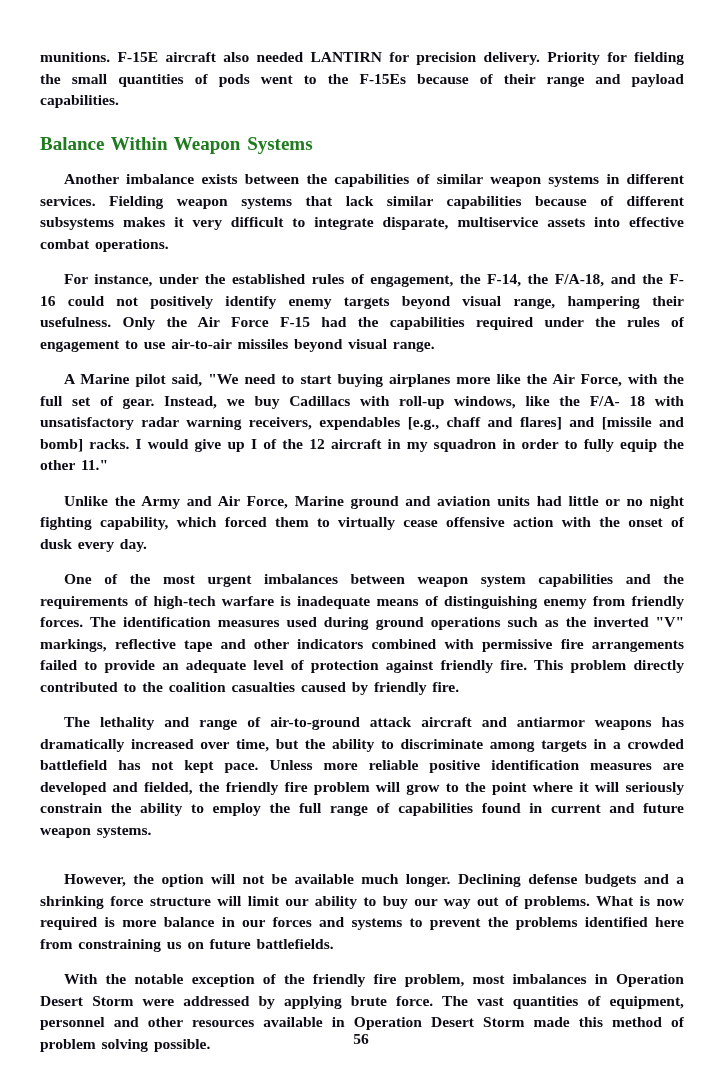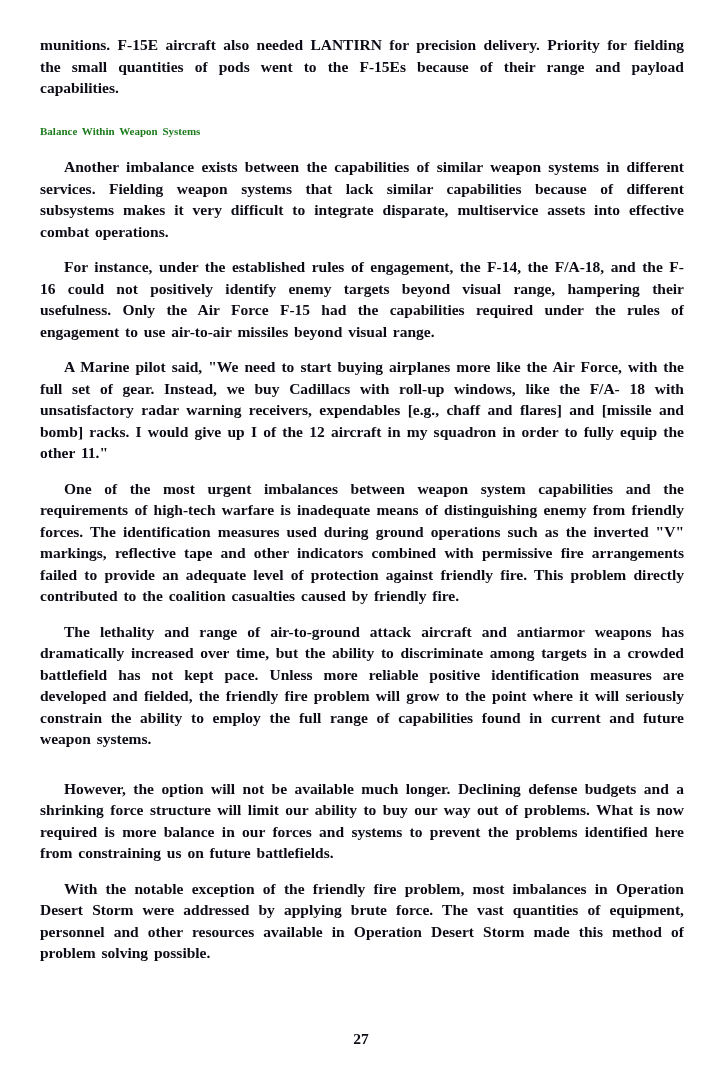--- a/index.html
+++ b/index.html
@@ -6,21 +6,21 @@
     margin: 0;
     padding: 0;
     background: #ffffff;
   }
   .page {
     position: relative;
     width: 722px;
     height: 1075px;
     box-sizing: border-box;
     background: #ffffff;
-    padding: 34px 38px 0 40px;
+    padding: 46px 38px 0 40px;
     font-family: "Liberation Serif", "DejaVu Serif", serif;
     font-weight: bold;
     color: #0c0c16;
     font-size: 15.5px;
     line-height: 21.5px;
     text-align: justify;
     overflow: hidden;
   }
   .para {
     margin: 0 0 14px 0;
@@ -29,21 +29,21 @@
   }
   .para.no-indent {
     text-indent: 0;
   }
   .para.big-gap {
     margin-top: 28px;
   }
   .heading {
     font-family: "Liberation Serif", "DejaVu Serif", serif;
     color: #1e7b1e;
-    font-size: 11px;
+    font-size: 19px;
     font-weight: bold;
     text-align: left;
     margin: 22px 0 14px 0;
     word-spacing: 2px;
   }
   .page-number {
     position: absolute;
     bottom: 26px;
     left: 0;
     right: 0;
@@ -62,24 +62,25 @@
   <p class="para no-indent">munitions. F-15E aircraft also needed LANTIRN for precision delivery. Priority for fielding the small quantities of pods went to the F-15Es because of their range and payload capabilities.</p>
 
   <h2 class="heading">Balance Within Weapon Systems</h2>
 
   <p class="para">Another imbalance exists between the capabilities of similar weapon systems in different services. Fielding weapon systems that lack similar capabilities because of different subsystems makes it very difficult to integrate disparate, multiservice assets into effective combat operations.</p>
 
   <p class="para">For instance, under the established rules of engagement, the F-14, the F/A-18, and the F-16 could not positively identify enemy targets beyond visual range, hampering their usefulness. Only the Air Force F-15 had the capabilities required under the rules of engagement to use air-to-air missiles beyond visual range.</p>
 
   <p class="para">A Marine pilot said, "We need to start buying airplanes more like the Air Force, with the full set of gear. Instead, we buy Cadillacs with roll-up windows, like the F/A- 18 with unsatisfactory radar warning receivers, expendables [e.g., chaff and flares] and [missile and bomb] racks. I would give up I of the 12 aircraft in my squadron in order to fully equip the other 11."</p>
 
+  <p class="para">Unlike the Army and Air Force, Marine ground and aviation units had little or no night fighting capability, which forced them to virtually cease offensive action with the onset of dusk every day.</p>
 
   <p class="para">One of the most urgent imbalances between weapon system capabilities and the requirements of high-tech warfare is inadequate means of distinguishing enemy from friendly forces. The identification measures used during ground operations such as the inverted "V" markings, reflective tape and other indicators combined with permissive fire arrangements failed to provide an adequate level of protection against friendly fire. This problem directly contributed to the coalition casualties caused by friendly fire.</p>
 
   <p class="para">The lethality and range of air-to-ground attack aircraft and antiarmor weapons has dramatically increased over time, but the ability to discriminate among targets in a crowded battlefield has not kept pace. Unless more reliable positive identification measures are developed and fielded, the friendly fire problem will grow to the point where it will seriously constrain the ability to employ the full range of capabilities found in current and future weapon systems.</p>
 
   <p class="para big-gap">However, the option will not be available much longer. Declining defense budgets and a shrinking force structure will limit our ability to buy our way out of problems. What is now required is more balance in our forces and systems to prevent the problems identified here from constraining us on future battlefields.</p>
 
   <p class="para">With the notable exception of the friendly fire problem, most imbalances in Operation Desert Storm were addressed by applying brute force. The vast quantities of equipment, personnel and other resources available in Operation Desert Storm made this method of problem solving possible.</p>
 
-  <div class="page-number">27</div>
+  <div class="page-number">56</div>
 
 </div>
 
 </body></html>

